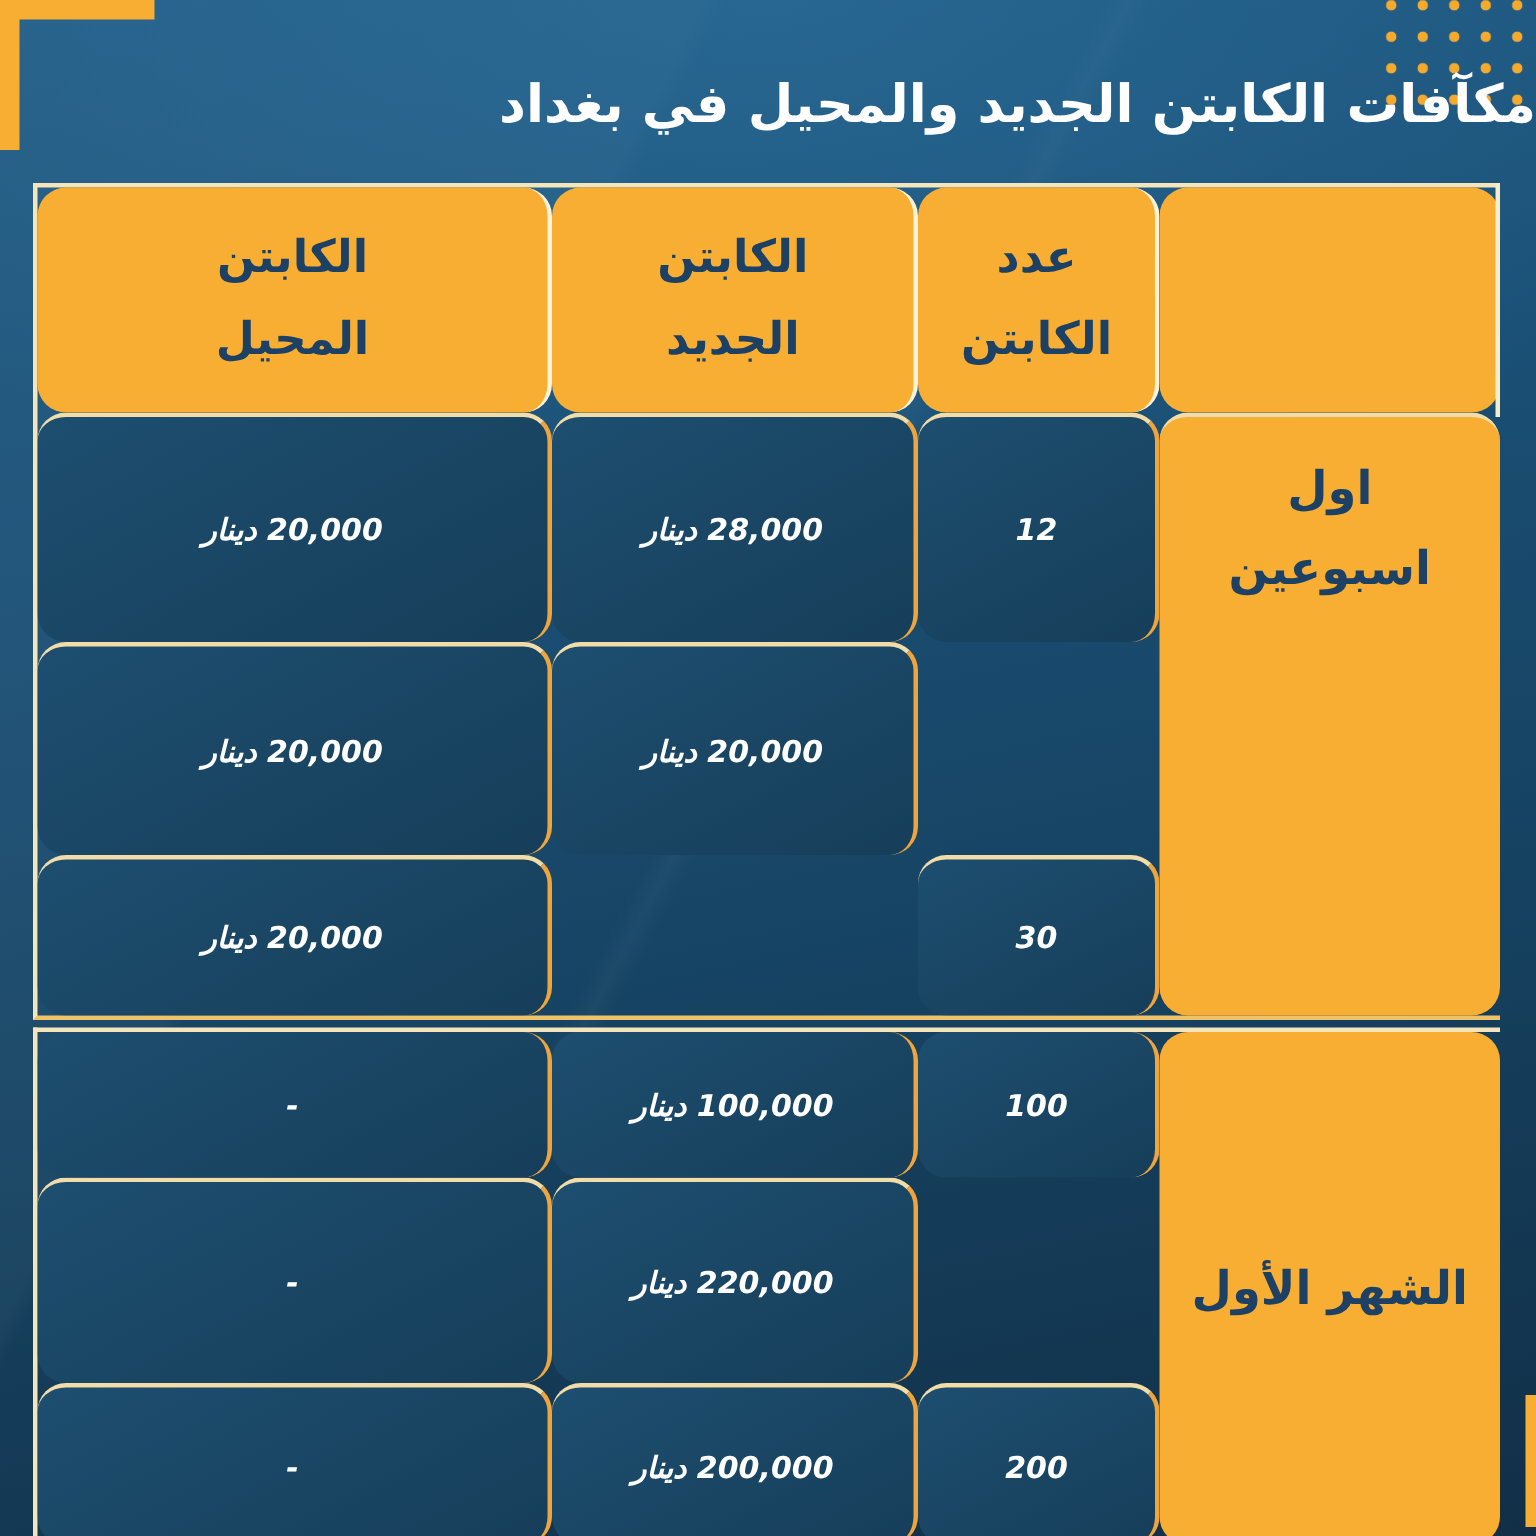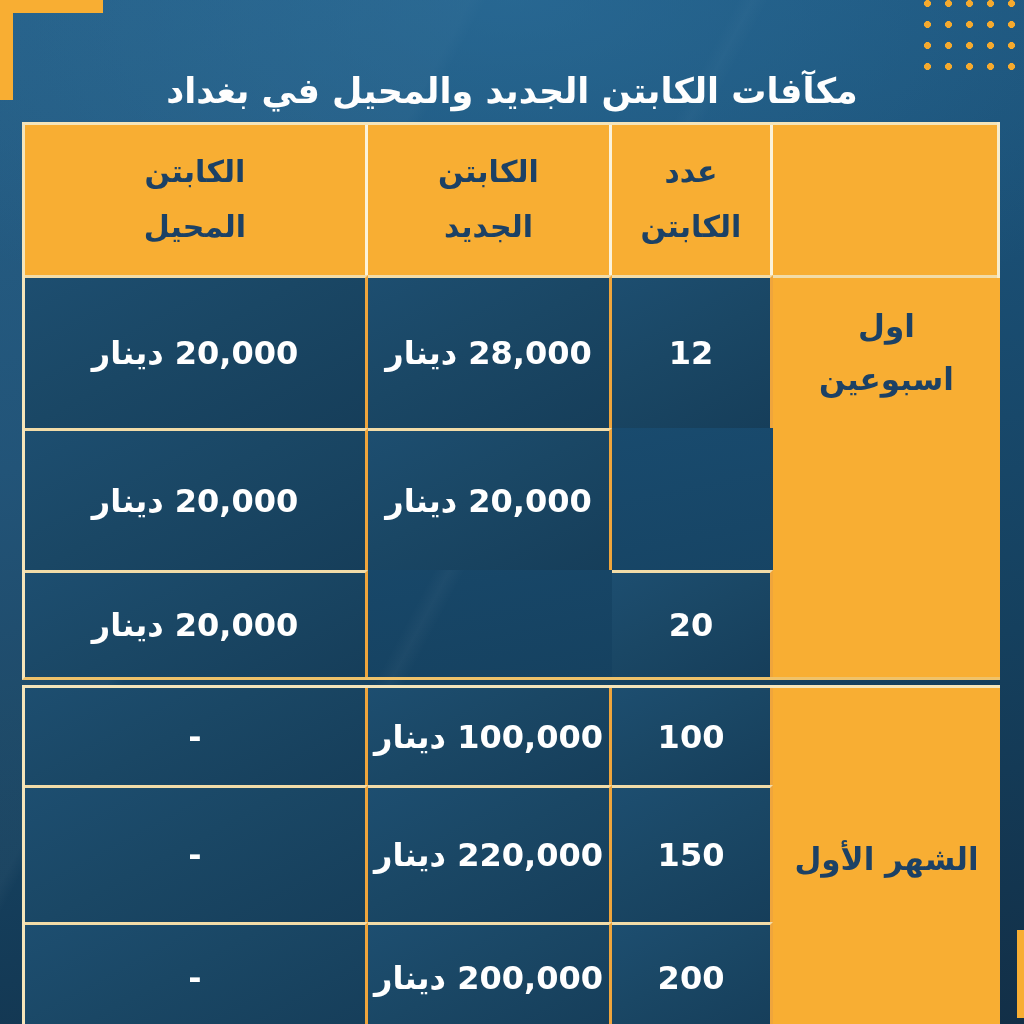--- a/index.html
+++ b/index.html
@@ -16,47 +16,48 @@
   .corner-v{position:absolute;left:0;top:0;width:13px;height:100px;background:#F8AE33;}
   .dots{
     position:absolute;left:auto;right:2px;top:-7px;width:105px;height:84px;
     background:radial-gradient(circle,#F5AA2E 3.3px,rgba(0,0,0,0) 3.7px);
     background-size:21px 21px;
   }
   .accent-bar{position:absolute;right:0;top:930px;width:7px;height:88px;background:#F8AE33;}
   .hdr-right-edge{position:absolute;right:24px;top:122px;width:3px;height:156px;background:#F7ECCC;}
   
   .title{
-    position:absolute;top:45px;left:0;width:100%;text-align:center;
+    position:absolute;top:24px;left:0;width:100%;text-align:right;
     color:#FEFEFE;font-size:35px;line-height:1.35;letter-spacing:.5px;
   }
   
   .block{
     position:absolute;left:22px;width:978px;display:grid;direction:rtl;
     grid-template-columns:227px 161px 244px 343px;
     border-top:3px solid #F5E5BA;border-left:3px solid #F5E5BA;
     box-sizing:border-box;background:transparent;
   }
   .block-a{top:122px;grid-template-rows:150px 153px 142px 107px;border-bottom:3px solid #EFC26A;}
   .block-b{top:685px;grid-template-rows:97px 137px 108px;height:345px;}
   .cell{
     display:flex;align-items:center;justify-content:center;text-align:center;
-    box-sizing:border-box;white-space:pre-line;
+    box-sizing:border-box;white-space:pre-line;border-radius:19px;
   }
   .c-group{grid-column:1;}
   .c-trips{grid-column:2;}
   .c-new{grid-column:3;}
   .c-ref{grid-column:4;}
   .sep-v{border-inline-start:3px solid #EFA53C;}
   .sep-h{border-top:3px solid #F2DCA8;}
   .hdr{background:#F8AE33;color:#1C4165;font-size:30px;line-height:1.82;}
   .hdr.sep-v{border-inline-start-color:#FBF3DB;}
   .dark{
-    color:#FFFFFF;font-size:32px;
+    color:#FFFFFF;font-size:20px;
     background:linear-gradient(152deg,#1D4E70 0%,#1A4765 45%,#163E5A 100%);
+    font-style:italic;
   }
   .grp{background:#F8AE33;color:#1C4165;font-size:31px;line-height:1.7;grid-row:auto;}
   .grp-a{grid-row:2 / span 3;flex-direction:column;justify-content:flex-start;}
   .grp-a .grp-label{height:150px;display:flex;align-items:center;justify-content:center;width:100%;}
   .grp-b{grid-row:1 / span 3;}
 </style>
 </head>
 <body>
 
 <div class="stage">
@@ -82,34 +83,33 @@
 اسبوعين</span>
     </div>
 
     <div class="cell dark sep-v sep-h c-trips">12</div>
     <div class="cell dark sep-v sep-h c-new">28,000 دينار</div>
     <div class="cell dark sep-v sep-h c-ref">20,000 دينار</div>
 
     <div class="cell dark sep-v sep-h c-new">20,000 دينار</div>
     <div class="cell dark sep-v sep-h c-ref">20,000 دينار</div>
 
-    <div class="cell dark sep-v sep-h c-trips">20</div>
+    <div class="cell dark sep-v sep-h c-trips">30</div>
     <div class="cell dark sep-v sep-h c-ref">20,000 دينار</div>
   </section>
 
   <section class="block block-b">
     <div class="cell grp grp-b c-group">
       <span>الشهر الأول</span>
     </div>
 
     <div class="cell dark sep-v c-trips">100</div>
     <div class="cell dark sep-v c-new">100,000 دينار</div>
     <div class="cell dark sep-v c-ref">-</div>
 
-    <div class="cell dark sep-v sep-h c-trips">150</div>
     <div class="cell dark sep-v sep-h c-new">220,000 دينار</div>
     <div class="cell dark sep-v sep-h c-ref">-</div>
 
     <div class="cell dark sep-v sep-h c-trips">200</div>
     <div class="cell dark sep-v sep-h c-new">200,000 دينار</div>
     <div class="cell dark sep-v sep-h c-ref">-</div>
   </section>
 
   <div class="hdr-right-edge"></div>
 </div>

